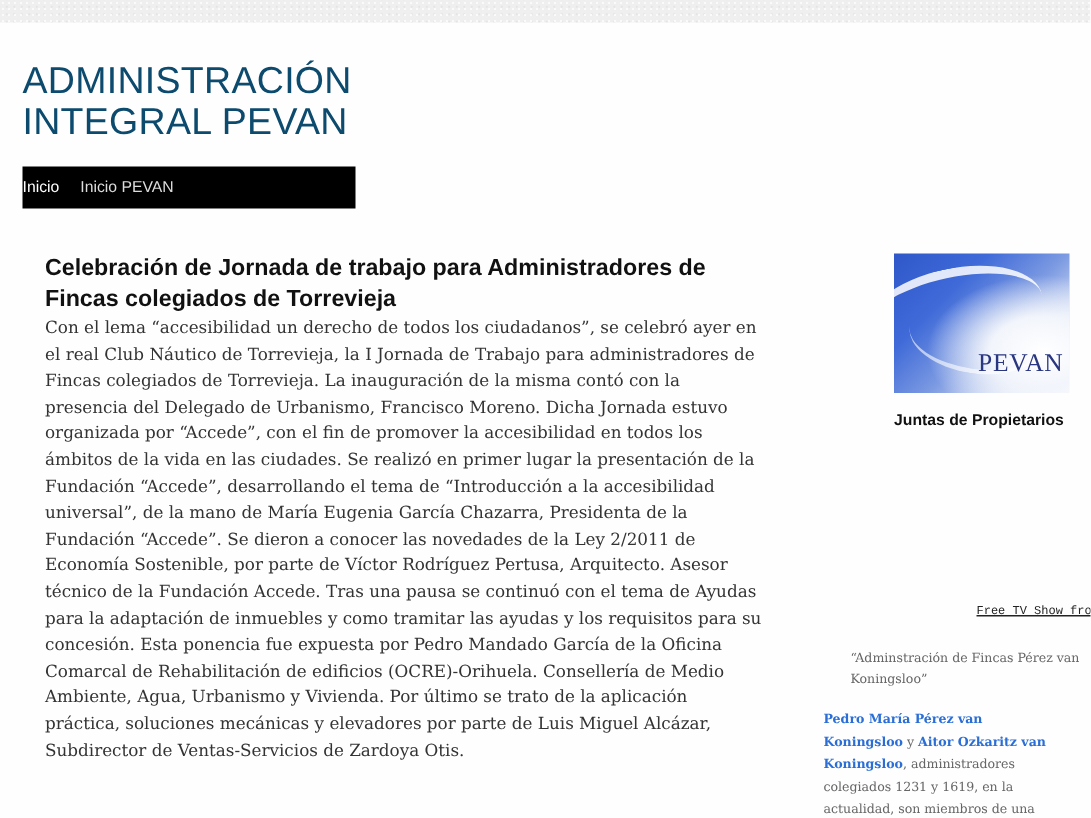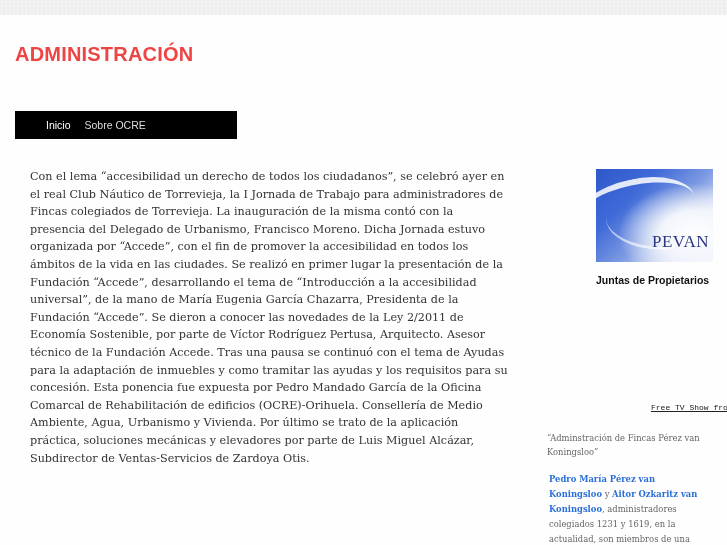--- a/index.html
+++ b/index.html
@@ -12,27 +12,27 @@
       background-image:
         radial-gradient(#fafafa 0.6px, transparent 0.8px),
         radial-gradient(#e4e4e4 0.6px, transparent 0.8px);
       background-size: 4px 4px, 5px 5px;
       background-position: 0 0, 2px 2px;
     }
 
     .site-title {
       position: absolute; left: 15px; top: 41px; width: 260px;
       font-family: "Liberation Sans", sans-serif;
-      font-weight: bold; font-size: 20px; line-height: 27px;
-      color: #ef4444; letter-spacing: 0.2px;
+      font-weight: normal; font-size: 25px; line-height: 27px;
+      color: #0c4a6e; letter-spacing: 0.2px;
     }
 
     .nav {
       position: absolute; left: 15px; top: 111px; width: 222px; height: 28px;
-      background: #000; display: flex; align-items: center; padding-left: 31px;
+      background: #000; display: flex; align-items: center; padding-left: 0;
     }
     .nav a {
       color: #ddd; font-size: 10.5px; text-decoration: none; margin-right: 14px;
       font-family: "Liberation Sans", sans-serif;
     }
     .nav a.active { color: #fff; }
 
     .post { position: absolute; left: 30px; top: 168px; width: 480px; }
     .post-title {
       font-family: "Liberation Sans", sans-serif; font-weight: bold;
@@ -72,44 +72,46 @@
     .widget-title {
       margin-top: 12px; font-family: "Liberation Sans", sans-serif;
       font-weight: bold; font-size: 10.5px; color: #111;
     }
     .tv-link {
       position: absolute; left: 651px; top: 403px;
       font-family: Liberation Mono, monospace; font-size: 8px; color: #222; text-decoration: underline;
       white-space: nowrap;
     }
     .quote {
-      position: absolute; left: 547px; top: 431px; width: 160px;
+      position: absolute; left: 567px; top: 431px; width: 160px;
       font-family: "DejaVu Serif", "Liberation Serif", serif; font-size: 8.4px; line-height: 14px; color: #666;
     }
     .bio {
       position: absolute; left: 549px; top: 472px; width: 160px;
       font-family: "DejaVu Serif", "Liberation Serif", serif; font-size: 8.4px; line-height: 15px; color: #666;
     }
     .bio a { color: #2b6fd6; font-weight: bold; text-decoration: none; }
   </style>
 </head>
 <body>
 
 <div class="top-strip"></div>
 
 <h1 class="site-title">
   <span>ADMINISTRACIÓN</span><br>
+  <span>INTEGRAL PEVAN</span>
 </h1>
 
 <nav class="nav">
   <a class="active">Inicio</a>
-  <a>Sobre OCRE</a>
+  <a>Inicio PEVAN</a>
 </nav>
 
 <article class="post">
+  <h2 class="post-title">Celebración de Jornada de trabajo para Administradores de Fincas colegiados de Torrevieja</h2>
   <p class="post-body">Con el lema “accesibilidad un derecho de todos los ciudadanos”, se celebró ayer en el real Club Náutico de Torrevieja, la I Jornada de Trabajo para administradores de Fincas colegiados de Torrevieja. La inauguración de la misma contó con la presencia del Delegado de Urbanismo, Francisco Moreno. Dicha Jornada estuvo organizada por “Accede”, con el fin de promover la accesibilidad en todos los ámbitos de la vida en las ciudades. Se realizó en primer lugar la presentación de la Fundación “Accede”, desarrollando el tema de “Introducción a la accesibilidad universal”, de la mano de María Eugenia García Chazarra, Presidenta de la Fundación “Accede”. Se dieron a conocer las novedades de la Ley 2/2011 de Economía Sostenible, por parte de Víctor Rodríguez Pertusa, Arquitecto. Asesor técnico de la Fundación Accede. Tras una pausa se continuó con el tema de Ayudas para la adaptación de inmuebles y como tramitar las ayudas y los requisitos para su concesión. Esta ponencia fue expuesta por Pedro Mandado García de la Oficina Comarcal de Rehabilitación de edificios (OCRE)-Orihuela. Consellería de Medio Ambiente, Agua, Urbanismo y Vivienda. Por último se trato de la aplicación práctica, soluciones mecánicas y elevadores por parte de Luis Miguel Alcázar, Subdirector de Ventas-Servicios de Zardoya Otis.</p>
 
 </article>
 
 <aside class="sidebar">
   <div class="logo">
     <div class="swirl1"></div>
     <div class="swirl2"></div>
     <span class="logo-text">PEVAN</span>
   </div>

